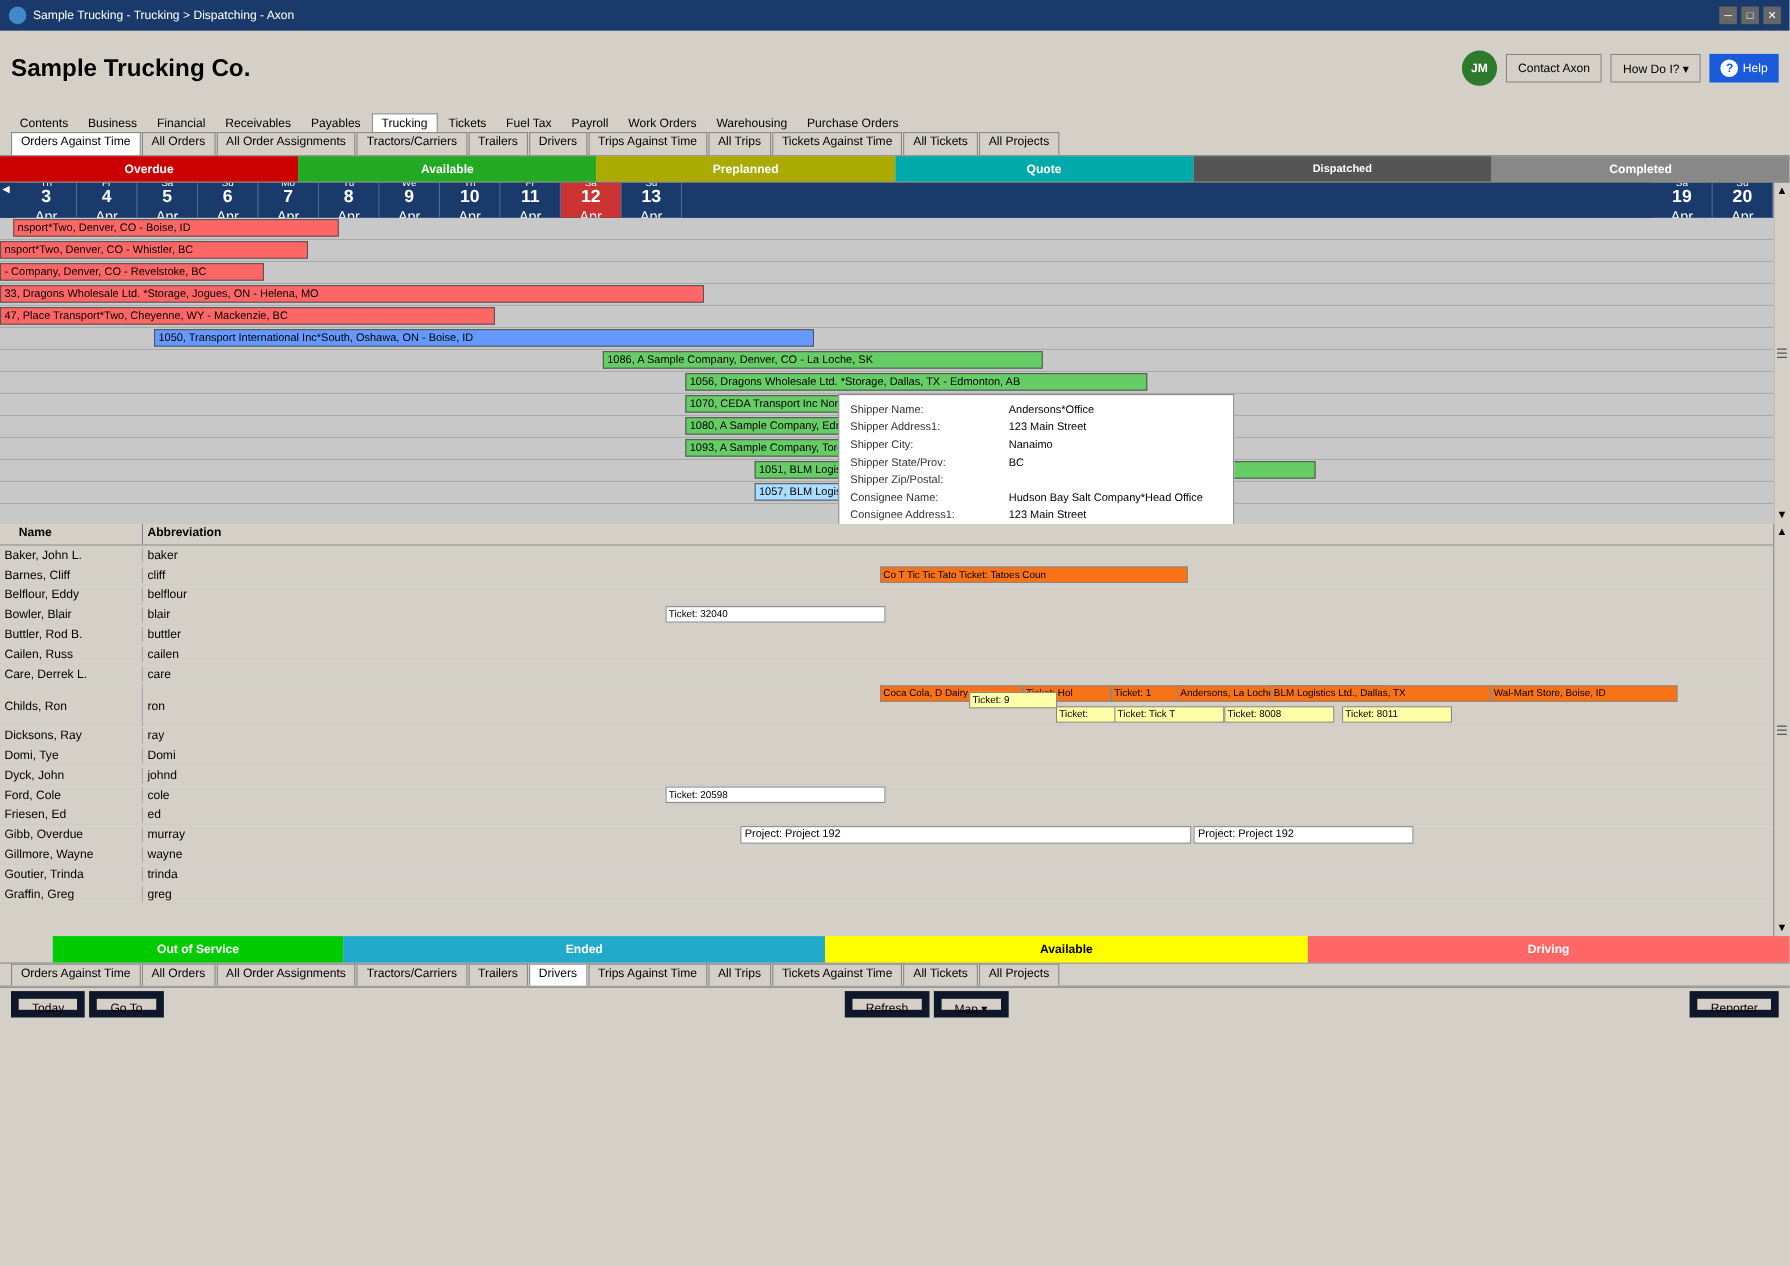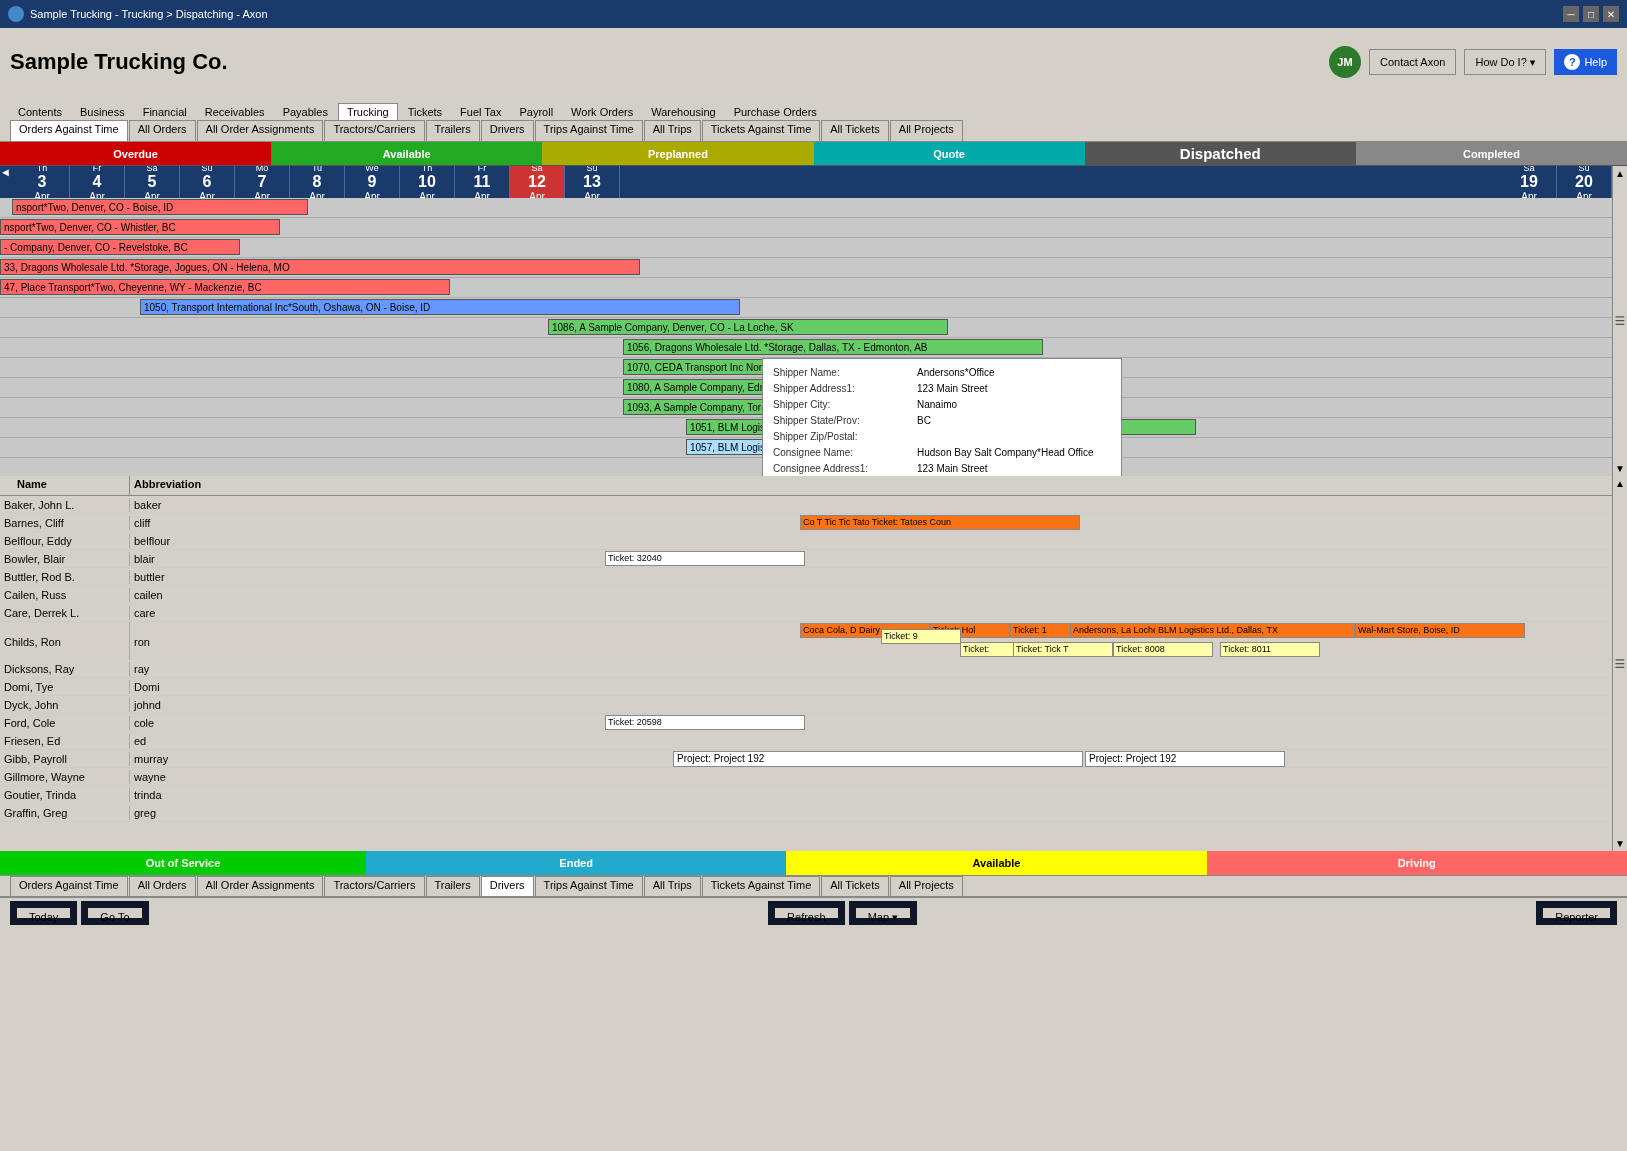--- a/index.html
+++ b/index.html
@@ -30,30 +30,30 @@
     #sub-nav { background: #d4d0c8; padding: 0 10px; display: flex; gap: 0; height: 22px; border-bottom: 1px solid #888; }
     .sub-nav-item { padding: 2px 8px; cursor: pointer; font-size: 11px; background: #d4d0c8; border: 1px solid #888; border-bottom: none; margin-right: 1px; white-space: nowrap; }
     .sub-nav-item.active { background: white; }
 
     
     #status-bar { display: flex; height: 24px; border-bottom: 1px solid #555; }
     .status-overdue { background: #cc0000; color: white; flex: 1; display: flex; align-items: center; justify-content: center; font-size: 11px; font-weight: bold; }
     .status-available { background: #22aa22; color: white; flex: 1; display: flex; align-items: center; justify-content: center; font-size: 11px; font-weight: bold; }
     .status-preplanned { background: #aaaa00; color: white; flex: 1; display: flex; align-items: center; justify-content: center; font-size: 11px; font-weight: bold; }
     .status-quote { background: #00aaaa; color: white; flex: 1; display: flex; align-items: center; justify-content: center; font-size: 11px; font-weight: bold; }
-    .status-dispatched { background: #555555; color: white; flex: 1; display: flex; align-items: center; justify-content: center; font-size: 15px; font-weight: bold; }
+    .status-dispatched { background: #555555; color: white; flex: 1; display: flex; align-items: center; justify-content: center; font-size: 10px; font-weight: bold; }
     .status-completed { background: #888888; color: white; flex: 1; display: flex; align-items: center; justify-content: center; font-size: 11px; font-weight: bold; }
     
     
     #timeline-header { display: flex; height: 32px; background: #1a3a6b; color: white; overflow: hidden; }
     .timeline-left-spacer { width: 15px; background: #1a3a6b; flex-shrink: 0; }
     .timeline-cell { display: flex; flex-direction: column; align-items: center; justify-content: center; border-right: 1px solid #4a6a9b; font-size: 10px; min-width: 55px; flex-shrink: 0; }
     .timeline-day-num { font-size: 16px; font-weight: bold; }
     .timeline-day-name { font-size: 9px; }
-    .timeline-month { font-size: 10px; }
+    .timeline-month { font-size: 13px; }
     .timeline-day-fri { background: #cc3333; }
 
     
     #gantt-rows { overflow-y: auto; height: calc(310px - 32px); background: #c8c8c8; position: relative; }
     
     .gantt-row { height: 18px; position: relative; display: flex; align-items: center; border-bottom: 1px solid #aaa; }
     
     
     .order-bar { position: absolute; height: 16px; top: 1px; border: 1px solid #555; font-size: 10px; display: flex; align-items: center; padding: 0 3px; white-space: nowrap; overflow: hidden; cursor: pointer; }
     .bar-red { background: #ff6666; }
@@ -78,21 +78,21 @@
     .driver-abbr { width: 130px; padding: 1px 4px; font-size: 11px; flex-shrink: 0; }
 
     
     .driver-ticket { position: absolute; height: 15px; top: 1px; background: #d4d0c8; border: 1px solid #888; font-size: 9px; display: flex; align-items: center; padding: 0 2px; white-space: nowrap; overflow: hidden; }
     .ticket-blue { background: #f97316; }
     .ticket-yellow { background: #ffffaa; }
     .ticket-white { background: white; }
 
     
     #bottom-legend { display: flex; height: 24px; }
-    .legend-out-of-service { background: #00cc00; color: white; width: 366px; display: flex; align-items: center; justify-content: center; font-size: 11px; font-weight: bold; }
+    .legend-out-of-service { background: #00cc00; color: white; width: 264px; display: flex; align-items: center; justify-content: center; font-size: 11px; font-weight: bold; margin-left: 48px; }
     .legend-ended { background: #22aacc; color: white; flex: 1; display: flex; align-items: center; justify-content: center; font-size: 11px; font-weight: bold; }
     .legend-available { background: #ffff00; color: black; flex: 1; display: flex; align-items: center; justify-content: center; font-size: 11px; font-weight: bold; }
     .legend-driving { background: #ff6666; color: white; flex: 1; display: flex; align-items: center; justify-content: center; font-size: 11px; font-weight: bold; }
 
     
     #bottom-nav { background: #d4d0c8; padding: 0 10px; display: flex; gap: 0; height: 22px; border-bottom: 1px solid #888; border-top: 1px solid #888; }
     .bottom-nav-item { padding: 2px 8px; cursor: pointer; font-size: 11px; background: #d4d0c8; border: 1px solid #888; border-bottom: none; margin-right: 1px; white-space: nowrap; }
     .bottom-nav-item.active { background: white; }
 
     
@@ -451,21 +451,21 @@
         </div>
       </div>
 
       <div class="driver-row">
         <div class="driver-name">Friesen, Ed</div>
         <div class="driver-abbr">ed</div>
         <div style="flex:1; position:relative; height:18px;"></div>
       </div>
 
       <div class="driver-row">
-        <div class="driver-name">Gibb, Payroll</div>
+        <div class="driver-name">Gibb, Overdue</div>
         <div class="driver-abbr">murray</div>
         <div style="flex:1; position:relative; height:18px;">
           <div class="project-bar" style="left:413px; width:410px;">Project: Project 192</div>
           <div class="project-bar" style="left:825px; width:200px;">Project: Project 192</div>
         </div>
       </div>
 
       <div class="driver-row">
         <div class="driver-name">Gillmore, Wayne</div>
         <div class="driver-abbr">wayne</div>

